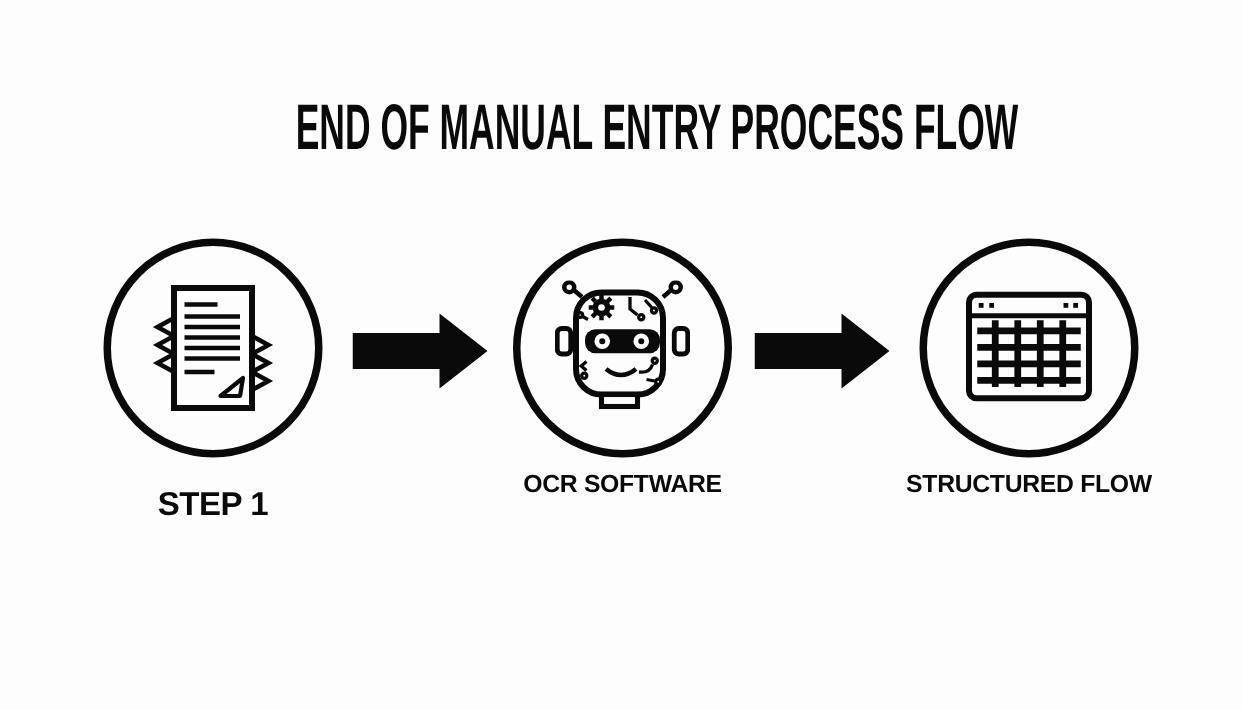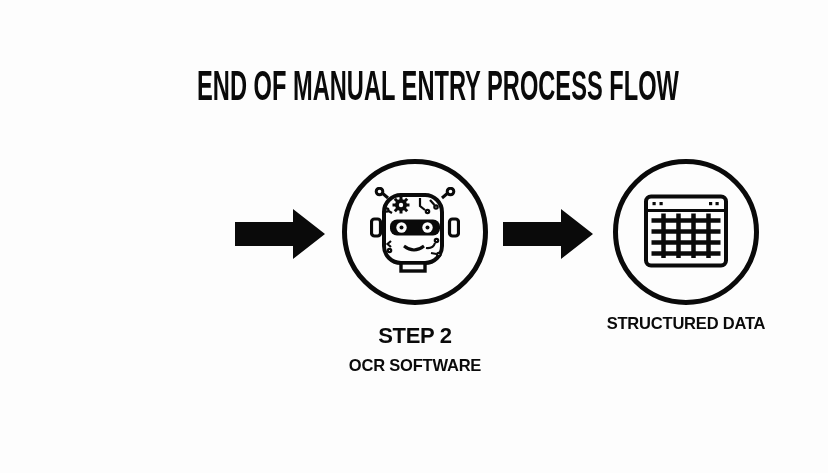--- a/index.html
+++ b/index.html
@@ -62,20 +62,39 @@
   .icon { display: block; }
   .paper { fill: var(--background, #fdfdfd); }
 </style>
 </head>
 <body>
 
 <main class="canvas">
 
   <h1 class="title"><span class="title-text">END OF MANUAL ENTRY PROCESS FLOW</span></h1>
 
+  <section class="step step-1">
+    <div class="circle">
+      <svg class="icon" width="84" height="84" viewBox="0 0 84 84" fill="none" stroke="currentColor" stroke-width="3">
+        <path d="M16,22 L5,28 L16,34 L5,40 L16,46 L5,52 L16,58"></path>
+        <path d="M68,34 L79,40 L68,46 L79,52 L68,58 L79,64 L68,70"></path>
+        <rect class="paper" x="16" y="2" width="52" height="80" stroke-width="4"></rect>
+        <path d="M23,13 H45"></path>
+        <path d="M23,21 H60"></path>
+        <path d="M23,28 H60"></path>
+        <path d="M23,35 H60"></path>
+        <path d="M23,42 H60"></path>
+        <path d="M23,49 H60"></path>
+        <path d="M23,58 H43"></path>
+        <path class="paper" d="M47,74 L62,62 L60,74 Z" stroke-width="2.8" stroke-linejoin="round"></path>
+      </svg>
+    </div>
+    <div class="label">STEP 1</div>
+    <div class="sublabel"></div>
+  </section>
 
   <svg class="arrow arrow-1" viewBox="0 0 90 50">
     <polygon points="0,13 58,13 58,0 90,25 58,50 58,37 0,37"></polygon>
   </svg>
 
   <section class="step step-2">
     <div class="circle">
       <svg class="icon" width="90" height="90" viewBox="0 0 90 90" fill="none">
 
         <g stroke="currentColor" stroke-width="3">
@@ -124,21 +143,20 @@
           <circle class="paper" cx="19.5" cy="63.5" r="1.7"></circle>
           <path d="M56,61 Q63,62 65,56"></path>
           <circle class="paper" cx="66.5" cy="53.5" r="1.7"></circle>
           <path d="M61,66 L66.5,67"></path>
           <circle class="paper" cx="68.8" cy="67.5" r="1.7"></circle>
         </g>
 
         <rect class="paper" x="31" y="76" width="24" height="8" stroke="currentColor" stroke-width="3.4"></rect>
       </svg>
     </div>
-    <div class="label">STEP 2</div>
     <div class="sublabel">OCR SOFTWARE</div>
   </section>
 
   <svg class="arrow arrow-2" viewBox="0 0 90 50">
     <polygon points="0,13 58,13 58,0 90,25 58,50 58,37 0,37"></polygon>
   </svg>
 
   <section class="step step-3">
     <div class="circle">
       <svg class="icon" width="86" height="76" viewBox="0 0 86 76" fill="none">
@@ -155,16 +173,16 @@
           <path d="M35.5,19.5 V64"></path>
           <path d="M50.5,19.5 V64"></path>
           <path d="M65.5,19.5 V64"></path>
           <path d="M8.5,26.5 H77.5"></path>
           <path d="M8.5,37.5 H77.5"></path>
           <path d="M8.5,48.5 H77.5"></path>
           <path d="M8.5,59.5 H77.5"></path>
         </g>
       </svg>
     </div>
-    <div class="sublabel">STRUCTURED DATA</div>
+    <div class="sublabel">STRUCTURED FLOW</div>
   </section>
 
 </main>
 
 </body></html>

